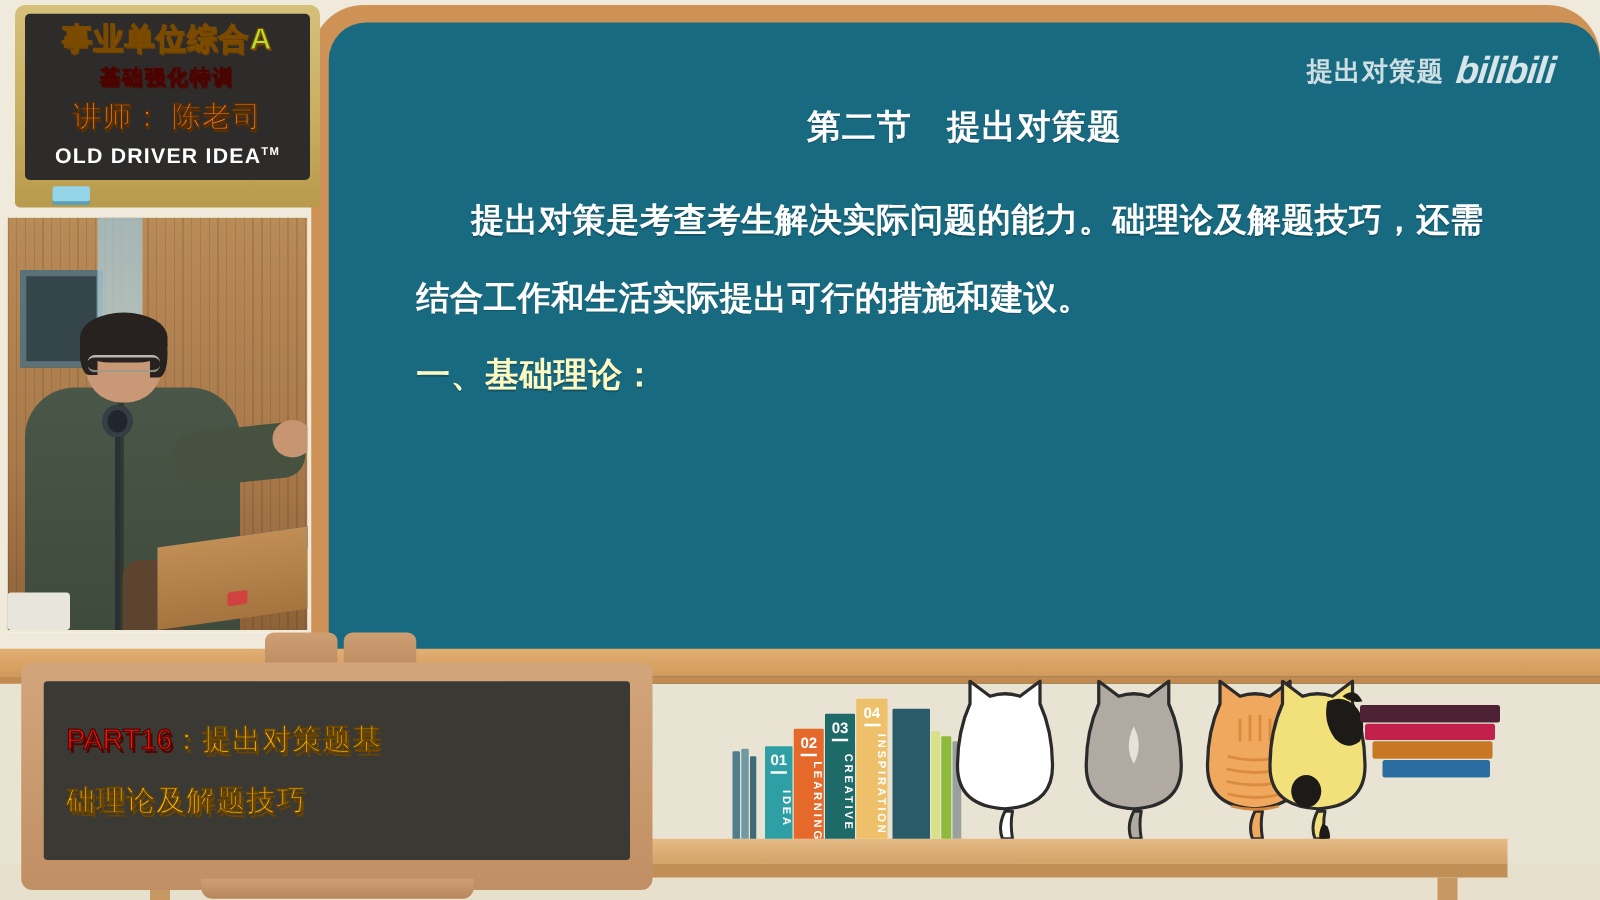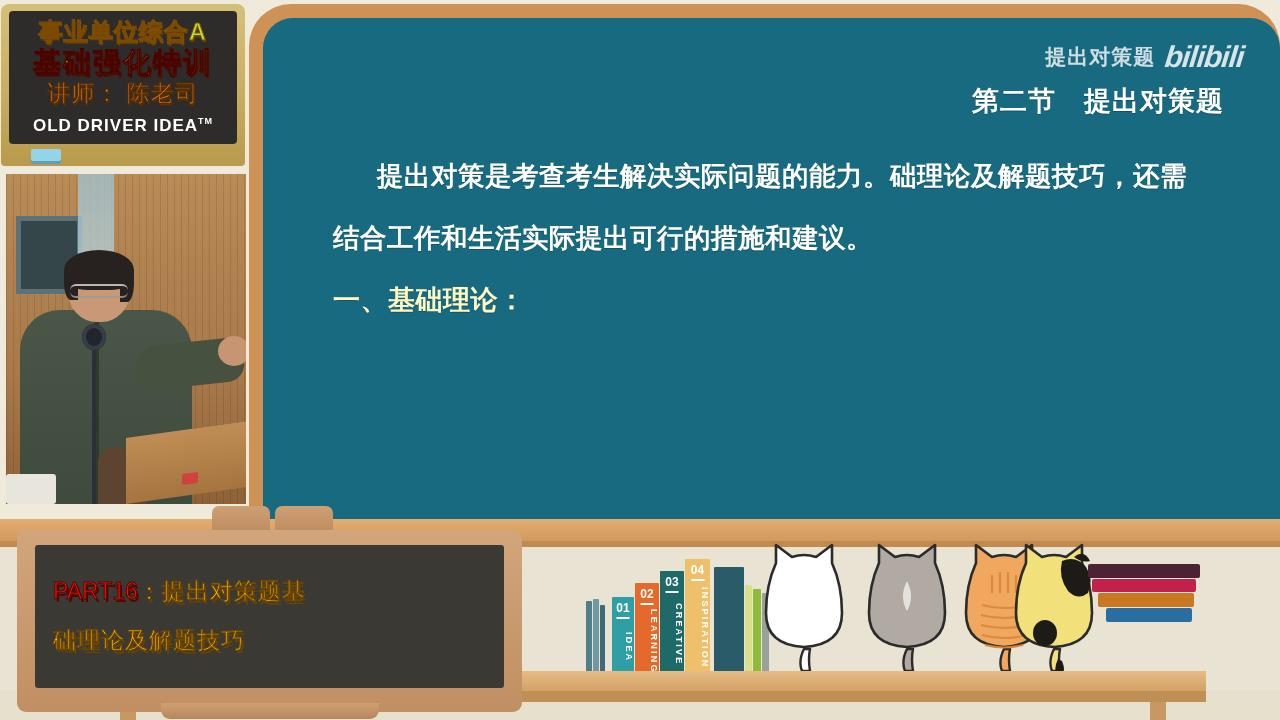--- a/index.html
+++ b/index.html
@@ -27,21 +27,21 @@
     position:absolute; left:14px; top:14px; right:0px; bottom:14px;
     background:#186a80;
     border-radius:30px 30px 30px 30px;
   }
   #board-inner {
     position:absolute; inset:0;
     padding:70px 56px 0 56px;
   }
 
   .bd-title {
-    text-align:right;
+    text-align:center;
     color:#ffffff;
     font-size:27px;
     font-weight:bold;
     letter-spacing:1px;
     line-height:1;
     margin-bottom:30px;
     text-shadow:0 1px 0 rgba(0,0,0,.25);
   }
   .bd-para {
     color:#ffffff;
@@ -73,21 +73,21 @@
     color:#e9eef0; font-size:21px; font-weight:bold; letter-spacing:1px;
   }
   #wm-bili {
     color:#f2f6f7; font-size:30px; font-weight:bold;
     font-style:italic; letter-spacing:-1px;
     transform:skewX(-6deg);
   }
 
   
   #banner {
-    position:absolute; left:1px; top:4px; width:244px; height:162px; z-index:6;
+    position:absolute; left:12px; top:4px; width:244px; height:162px; z-index:6;
   }
   #banner-frame {
     position:absolute; inset:0;
     background:linear-gradient(180deg,#d5c07a 0%,#c9ae5f 55%,#b89a4c 100%);
     border-radius:8px 8px 4px 4px;
   }
   #banner-face {
     position:absolute; left:8px; top:7px; right:8px; bottom:22px;
     background:#2e2c2a;
     border-radius:4px;
@@ -95,22 +95,22 @@
     justify-content:flex-start; padding-top:6px;
   }
   .bn-l1 {
     font-size:24px; font-weight:bold; line-height:30px;
     color:#ffd21a; letter-spacing:1px;
     -webkit-text-stroke:1px #7a4a00;
     text-shadow:1px 2px 0 #6d3f00;
   }
   .bn-l1 .accent { color:#b6e02a; }
   .bn-l2 {
-    font-size:28px; font-weight:bold; line-height:31px;
-    color:#84cc16; letter-spacing:2px;
+    font-size:16px; font-weight:bold; line-height:31px;
+    color:#f0abfc; letter-spacing:2px;
     -webkit-text-stroke:1px #4a0400;
     text-shadow:1px 2px 0 #4d0b06;
   }
   .bn-l3 {
     font-size:23px; font-weight:normal; line-height:31px;
     color:#e8802c; letter-spacing:1px;
     -webkit-text-stroke:1px #5a2c00;
     text-shadow:1px 2px 0 #5e3000;
   }
   .bn-l4 {

